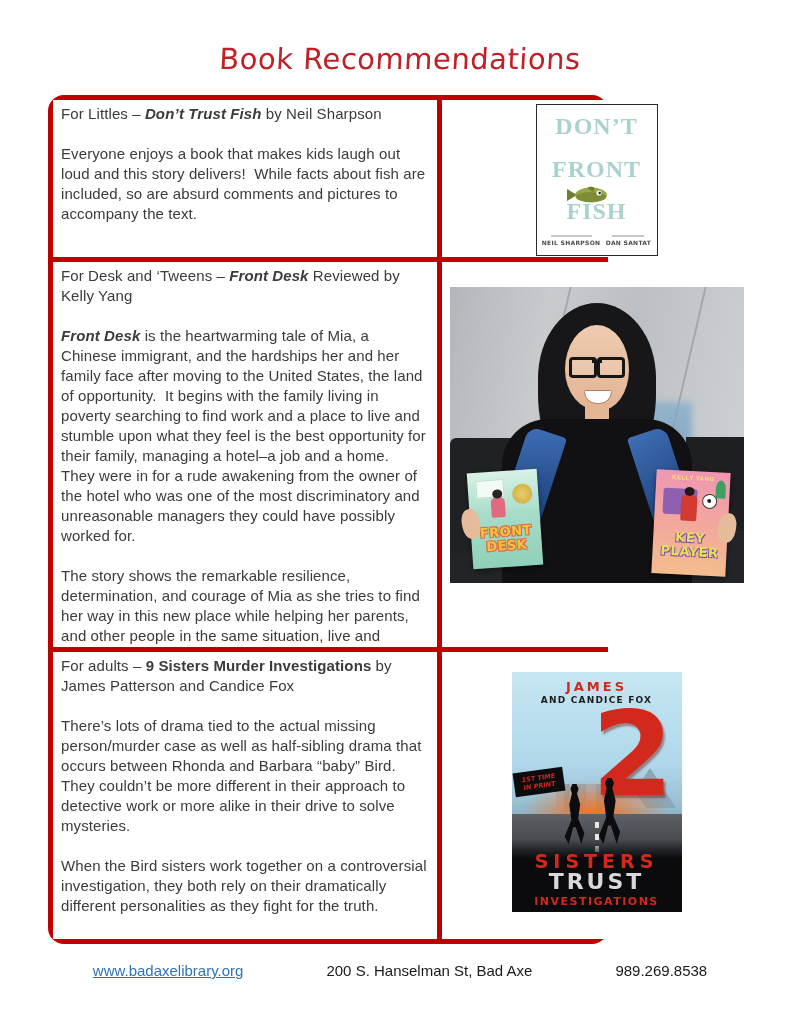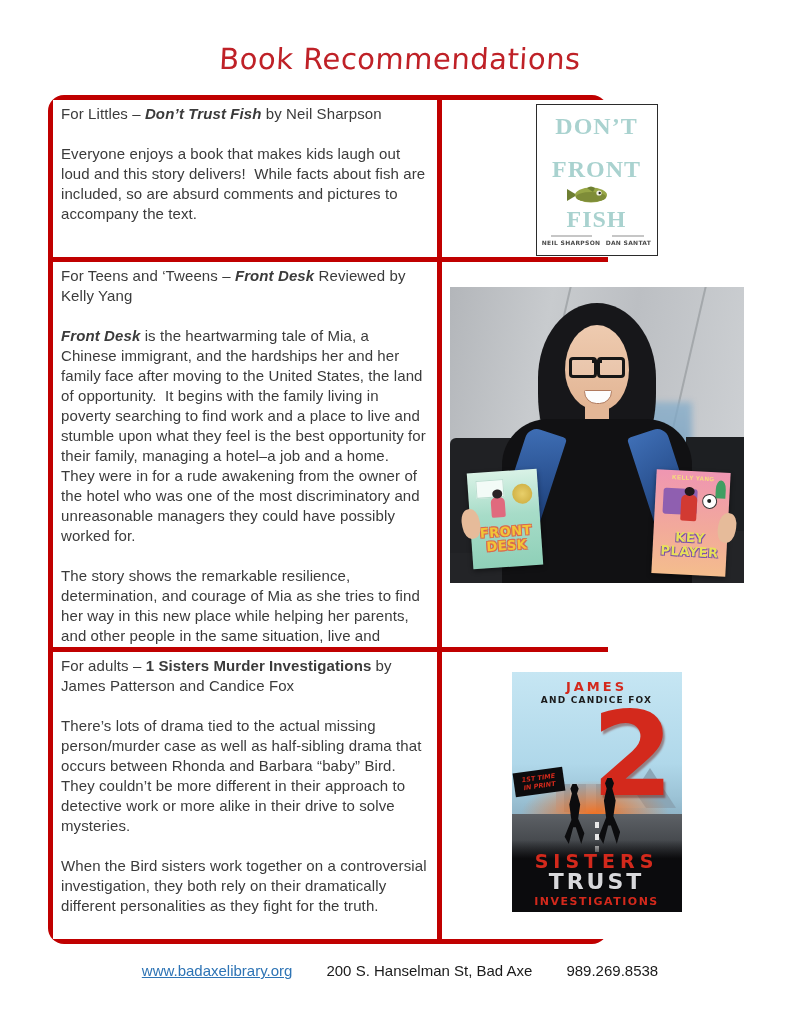--- a/index.html
+++ b/index.html
@@ -24,21 +24,21 @@
   .cell-text{padding:4px 9px 4px 8px;font-size:15px;line-height:20px;letter-spacing:0.1px;}
   .cell-text p{margin:0 0 20px 0;white-space:pre-wrap;}
   .bt-italic{font-weight:bold;font-style:italic;}
   .bt-bold{font-weight:bold;}
   
   .fish-cover{
     width:120px;height:150px;margin:4px auto 0;background:#fff;border:1px solid #2b2b2b;
     position:relative;text-align:center;font-family:"DejaVu Sans", sans-serif;
   }
   .fish-line{font-weight:bold;color:#a9d2cf;font-size:24px;line-height:26px;letter-spacing:1px;font-family:Liberation Serif, serif;}
-  .fl1{margin-top:8px;} .fl2{margin-top:17px;} .fl3{margin-top:24px;}
+  .fl1{margin-top:8px;} .fl2{margin-top:17px;} .fl3{margin-top:16px;}
   .fish-svg{position:absolute;left:30px;top:81px;}
   .fish-credits{position:absolute;bottom:9px;left:0;width:100%;display:flex;justify-content:space-evenly;}
   .credit{font-size:6px;font-weight:bold;color:#4a4a4a;letter-spacing:0.3px;}
   .credit .tiny-bar{display:block;height:2px;background:#c6c6c6;margin:0 auto 2px;width:70%;}
   
   .photo{
     width:294px;height:296px;margin:25px auto 0;position:relative;overflow:hidden;
     background:linear-gradient(100deg,#b3b6ba 0%,#c8cbce 30%,#bcbfc3 55%,#d0d3d6 100%);
   }
   .seam{position:absolute;width:2px;height:150%;background:rgba(90,95,100,.30);top:-20%;}
@@ -117,21 +117,21 @@
     clip-path:polygon(42% 0,58% 0,66% 8%,60% 16%,72% 34%,64% 58%,88% 82%,76% 100%,55% 72%,45% 72%,28% 100%,12% 88%,38% 60%,30% 34%,40% 16%,34% 8%);}
   .runner1{left:50px;top:112px;width:26px;height:60px;}
   .runner2{left:84px;top:106px;width:28px;height:66px;}
   .sc-bottom{position:absolute;left:0;bottom:0;width:100%;height:72px;
     background:linear-gradient(rgba(11,11,13,0) 0%,#0b0b0d 26%);}
   .sc-sisters{position:absolute;left:0;bottom:40px;width:100%;font-size:19px;font-weight:bold;color:#d3291c;letter-spacing:5px;}
   .sc-murder{position:absolute;left:0;bottom:18px;width:100%;font-size:22px;font-weight:bold;color:#d8d8db;letter-spacing:3px;
     text-shadow:0 1px 1px #000;}
   .sc-invest{position:absolute;left:0;bottom:4px;width:100%;font-size:11px;font-weight:bold;color:#d3291c;letter-spacing:1.5px;}
   
-  .footer{position:absolute;top:962px;left:0;width:100%;display:flex;justify-content:center;gap:34px;
+  .footer{position:absolute;top:962px;left:0;width:100%;display:flex;justify-content:center;gap:83px;
     font-size:15px;color:#1a1a1a;}
   .footer a{color:#2e74b5;text-decoration:underline;cursor:pointer;}
 </style>
 </head>
 <body>
 
 <div class="page-title">Book Recommendations</div>
 
 <div class="rec-table">
 
@@ -154,21 +154,21 @@
         <path d="M20 2 q4 -3 8 0 l-2 4 z" fill="#6e7f32"></path>
       </svg>
       <div class="fish-credits">
         <span class="credit"><span class="tiny-bar"></span><span>NEIL SHARPSON</span></span>
         <span class="credit"><span class="tiny-bar"></span><span>DAN SANTAT</span></span>
       </div>
     </div>
   </div>
 
   <div class="cell cell-text">
-    <p><span>For Teens and ‘Tweens – </span><span class="bt-italic">Front Desk</span><span> Reviewed by Kelly Yang</span></p>
+    <p><span>For Desk and ‘Tweens – </span><span class="bt-italic">Front Desk</span><span> Reviewed by Kelly Yang</span></p>
     <p><span class="bt-italic">Front Desk</span><span> is the heartwarming tale of Mia, a Chinese immigrant, and the hardships her and her family face after moving to the United States, the land of opportunity.  It begins with the family living in poverty searching to find work and a place to live and stumble upon what they feel is the best opportunity for their family, managing a hotel–a job and a home.  They were in for a rude awakening from the owner of the hotel who was one of the most discriminatory and unreasonable managers they could have possibly worked for.</span></p>
     <p>The story shows the remarkable resilience, determination, and courage of Mia as she tries to find her way in this new place while helping her parents, and other people in the same situation, live and succeed.  This one is a must read.  I couldn’t put it down.  I just fell in love with the story.</p>
   </div>
 
   <div class="cell">
     <div class="photo">
       <div class="seam seam1"></div>
       <div class="seam seam2"></div>
       <div class="blue-banner"></div>
       <div class="side-box"></div>
@@ -200,21 +200,21 @@
         <div class="kp-ball"></div>
         <div class="kp-girl"></div>
         <div class="kp-title"><span>KEY</span><br><span>PLAYER</span></div>
       </div>
       <div class="hand l"></div>
       <div class="hand r"></div>
     </div>
   </div>
 
   <div class="cell cell-text">
-    <p><span>For adults – </span><span class="bt-bold">1 Sisters Murder Investigations</span><span> by James Patterson and Candice Fox</span></p>
+    <p><span>For adults – </span><span class="bt-bold">9 Sisters Murder Investigations</span><span> by James Patterson and Candice Fox</span></p>
     <p>There’s lots of drama tied to the actual missing person/murder case as well as half-sibling drama that occurs between Rhonda and Barbara “baby” Bird.  They couldn’t be more different in their approach to detective work or more alike in their drive to solve mysteries.</p>
     <p>When the Bird sisters work together on a controversial investigation, they both rely on their dramatically different personalities as they fight for the truth.</p>
   </div>
 
   <div class="cell">
     <div class="sisters-cover">
       <div class="sc-inner">
         <div class="sc-james">JAMES</div>
         <div class="sc-candice">AND CANDICE FOX</div>
         <div class="mountain m1"></div>

